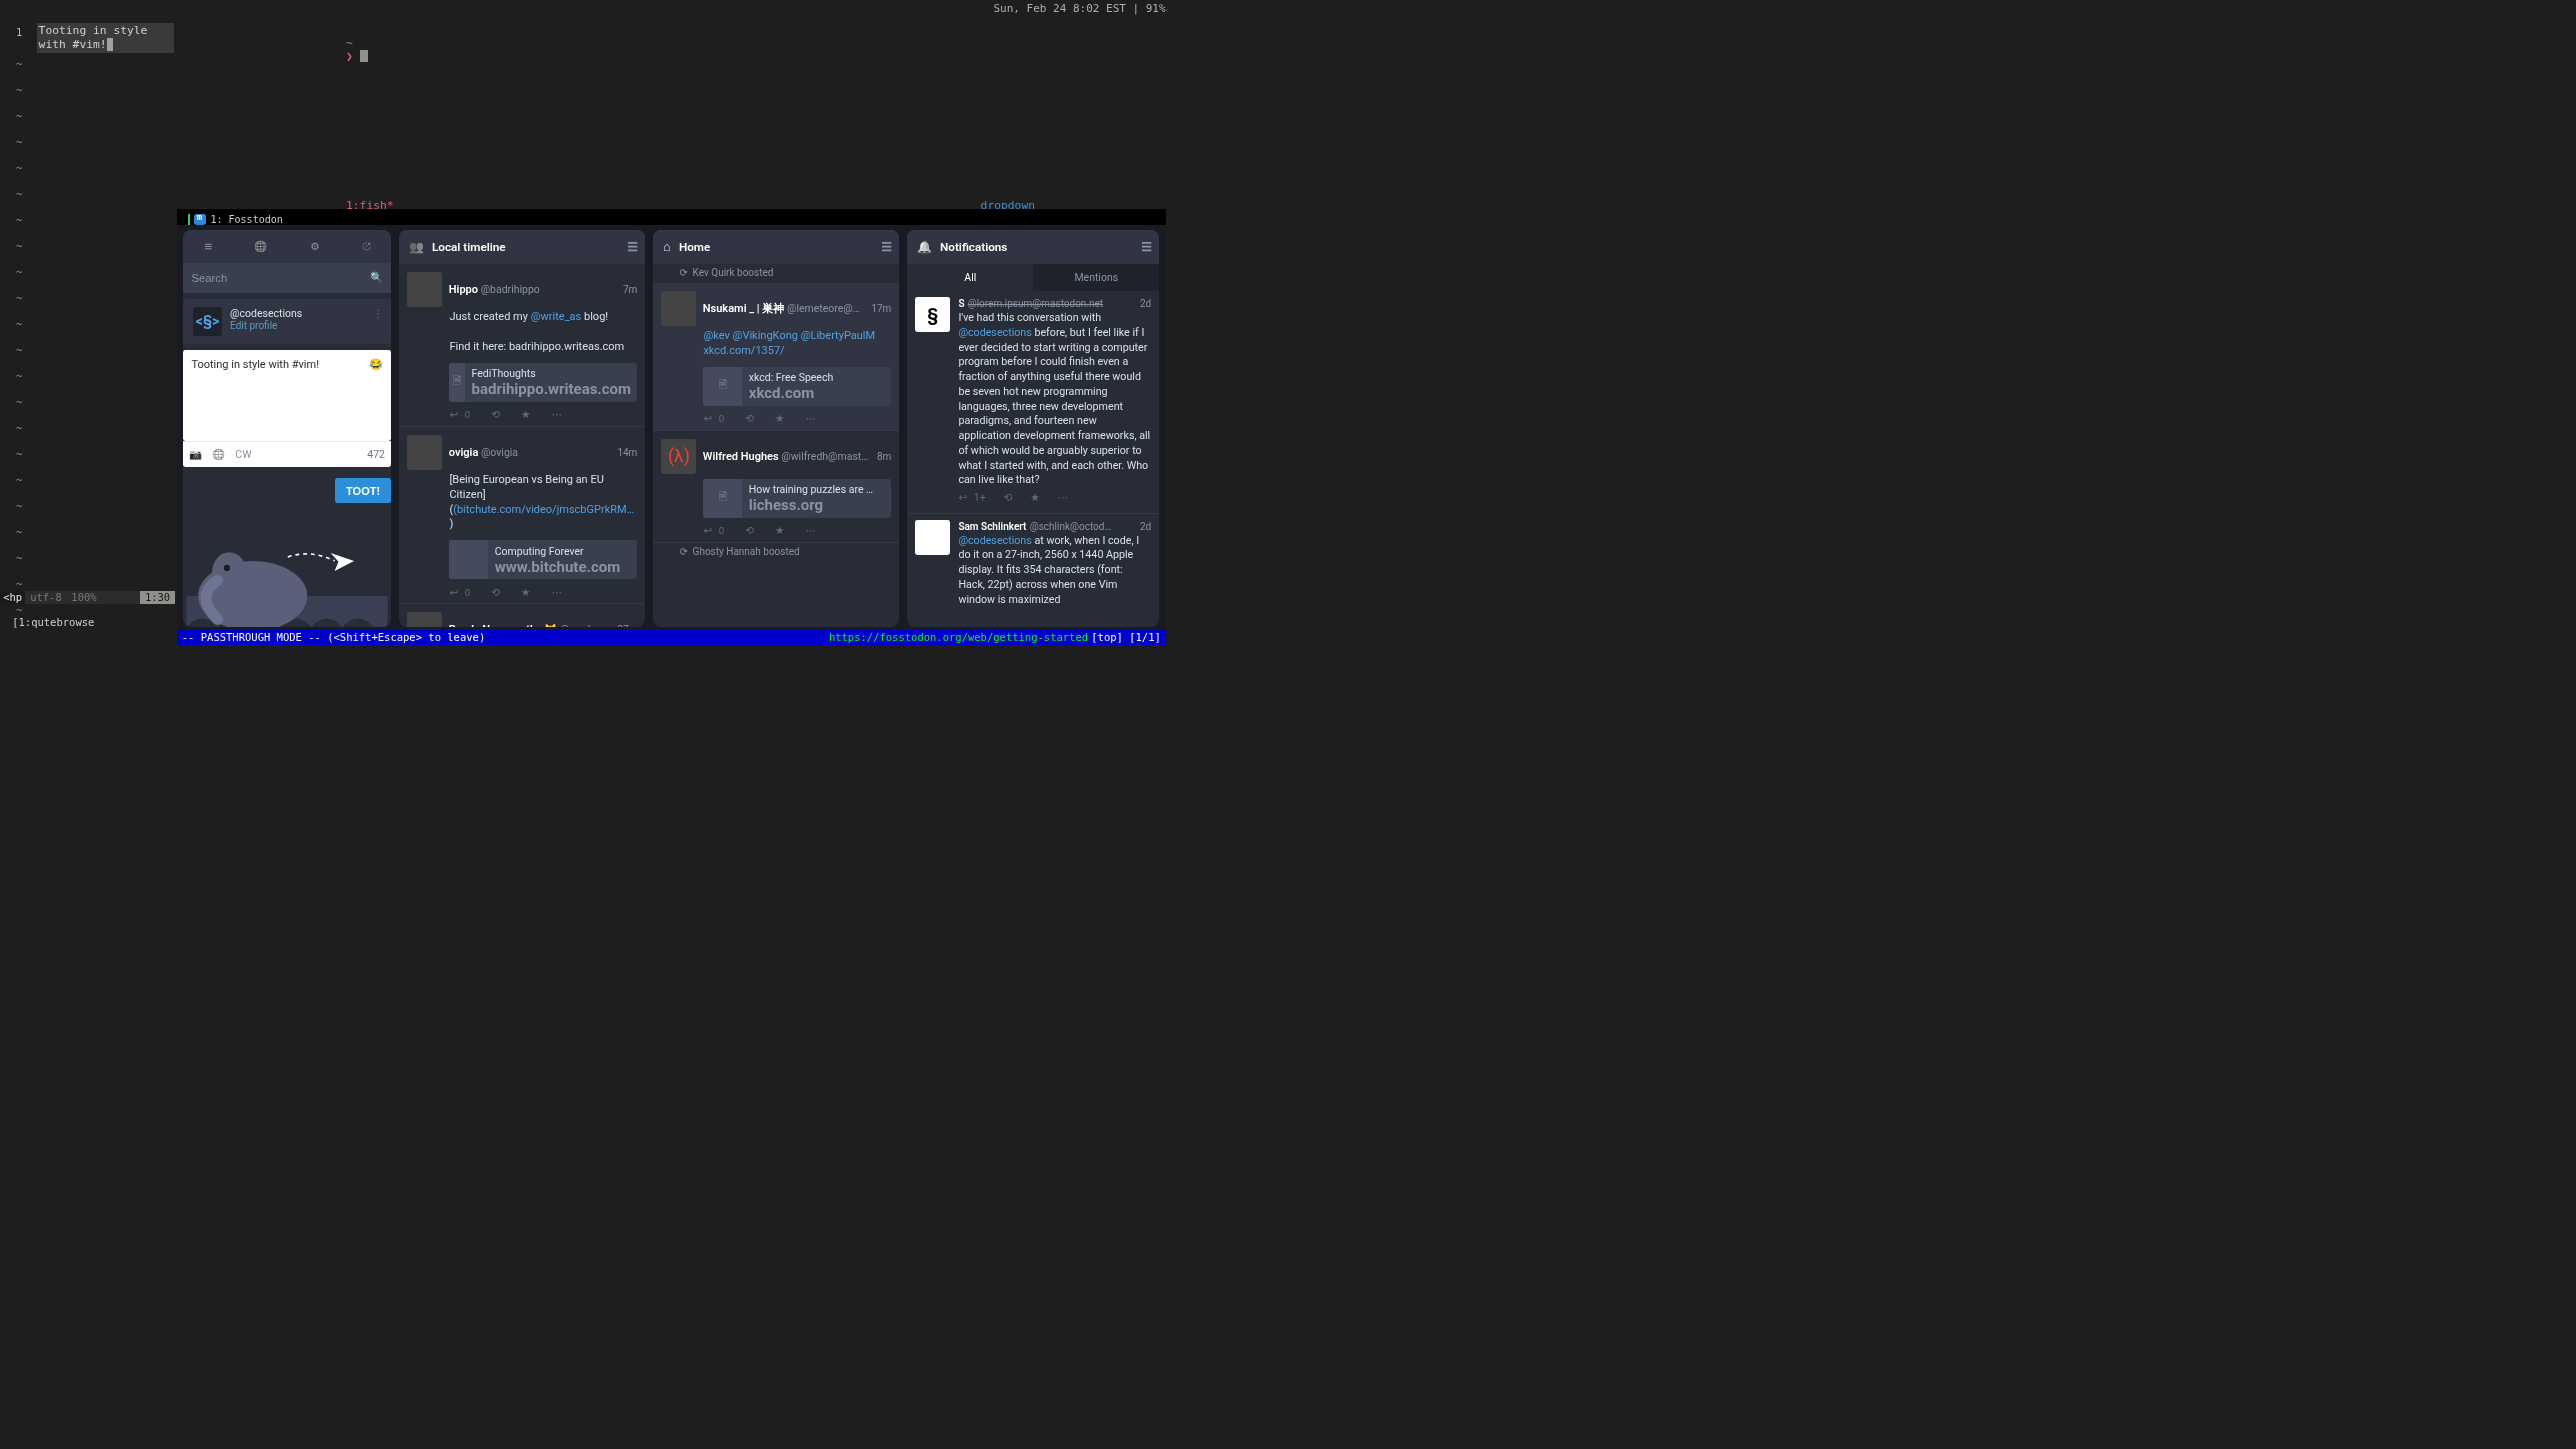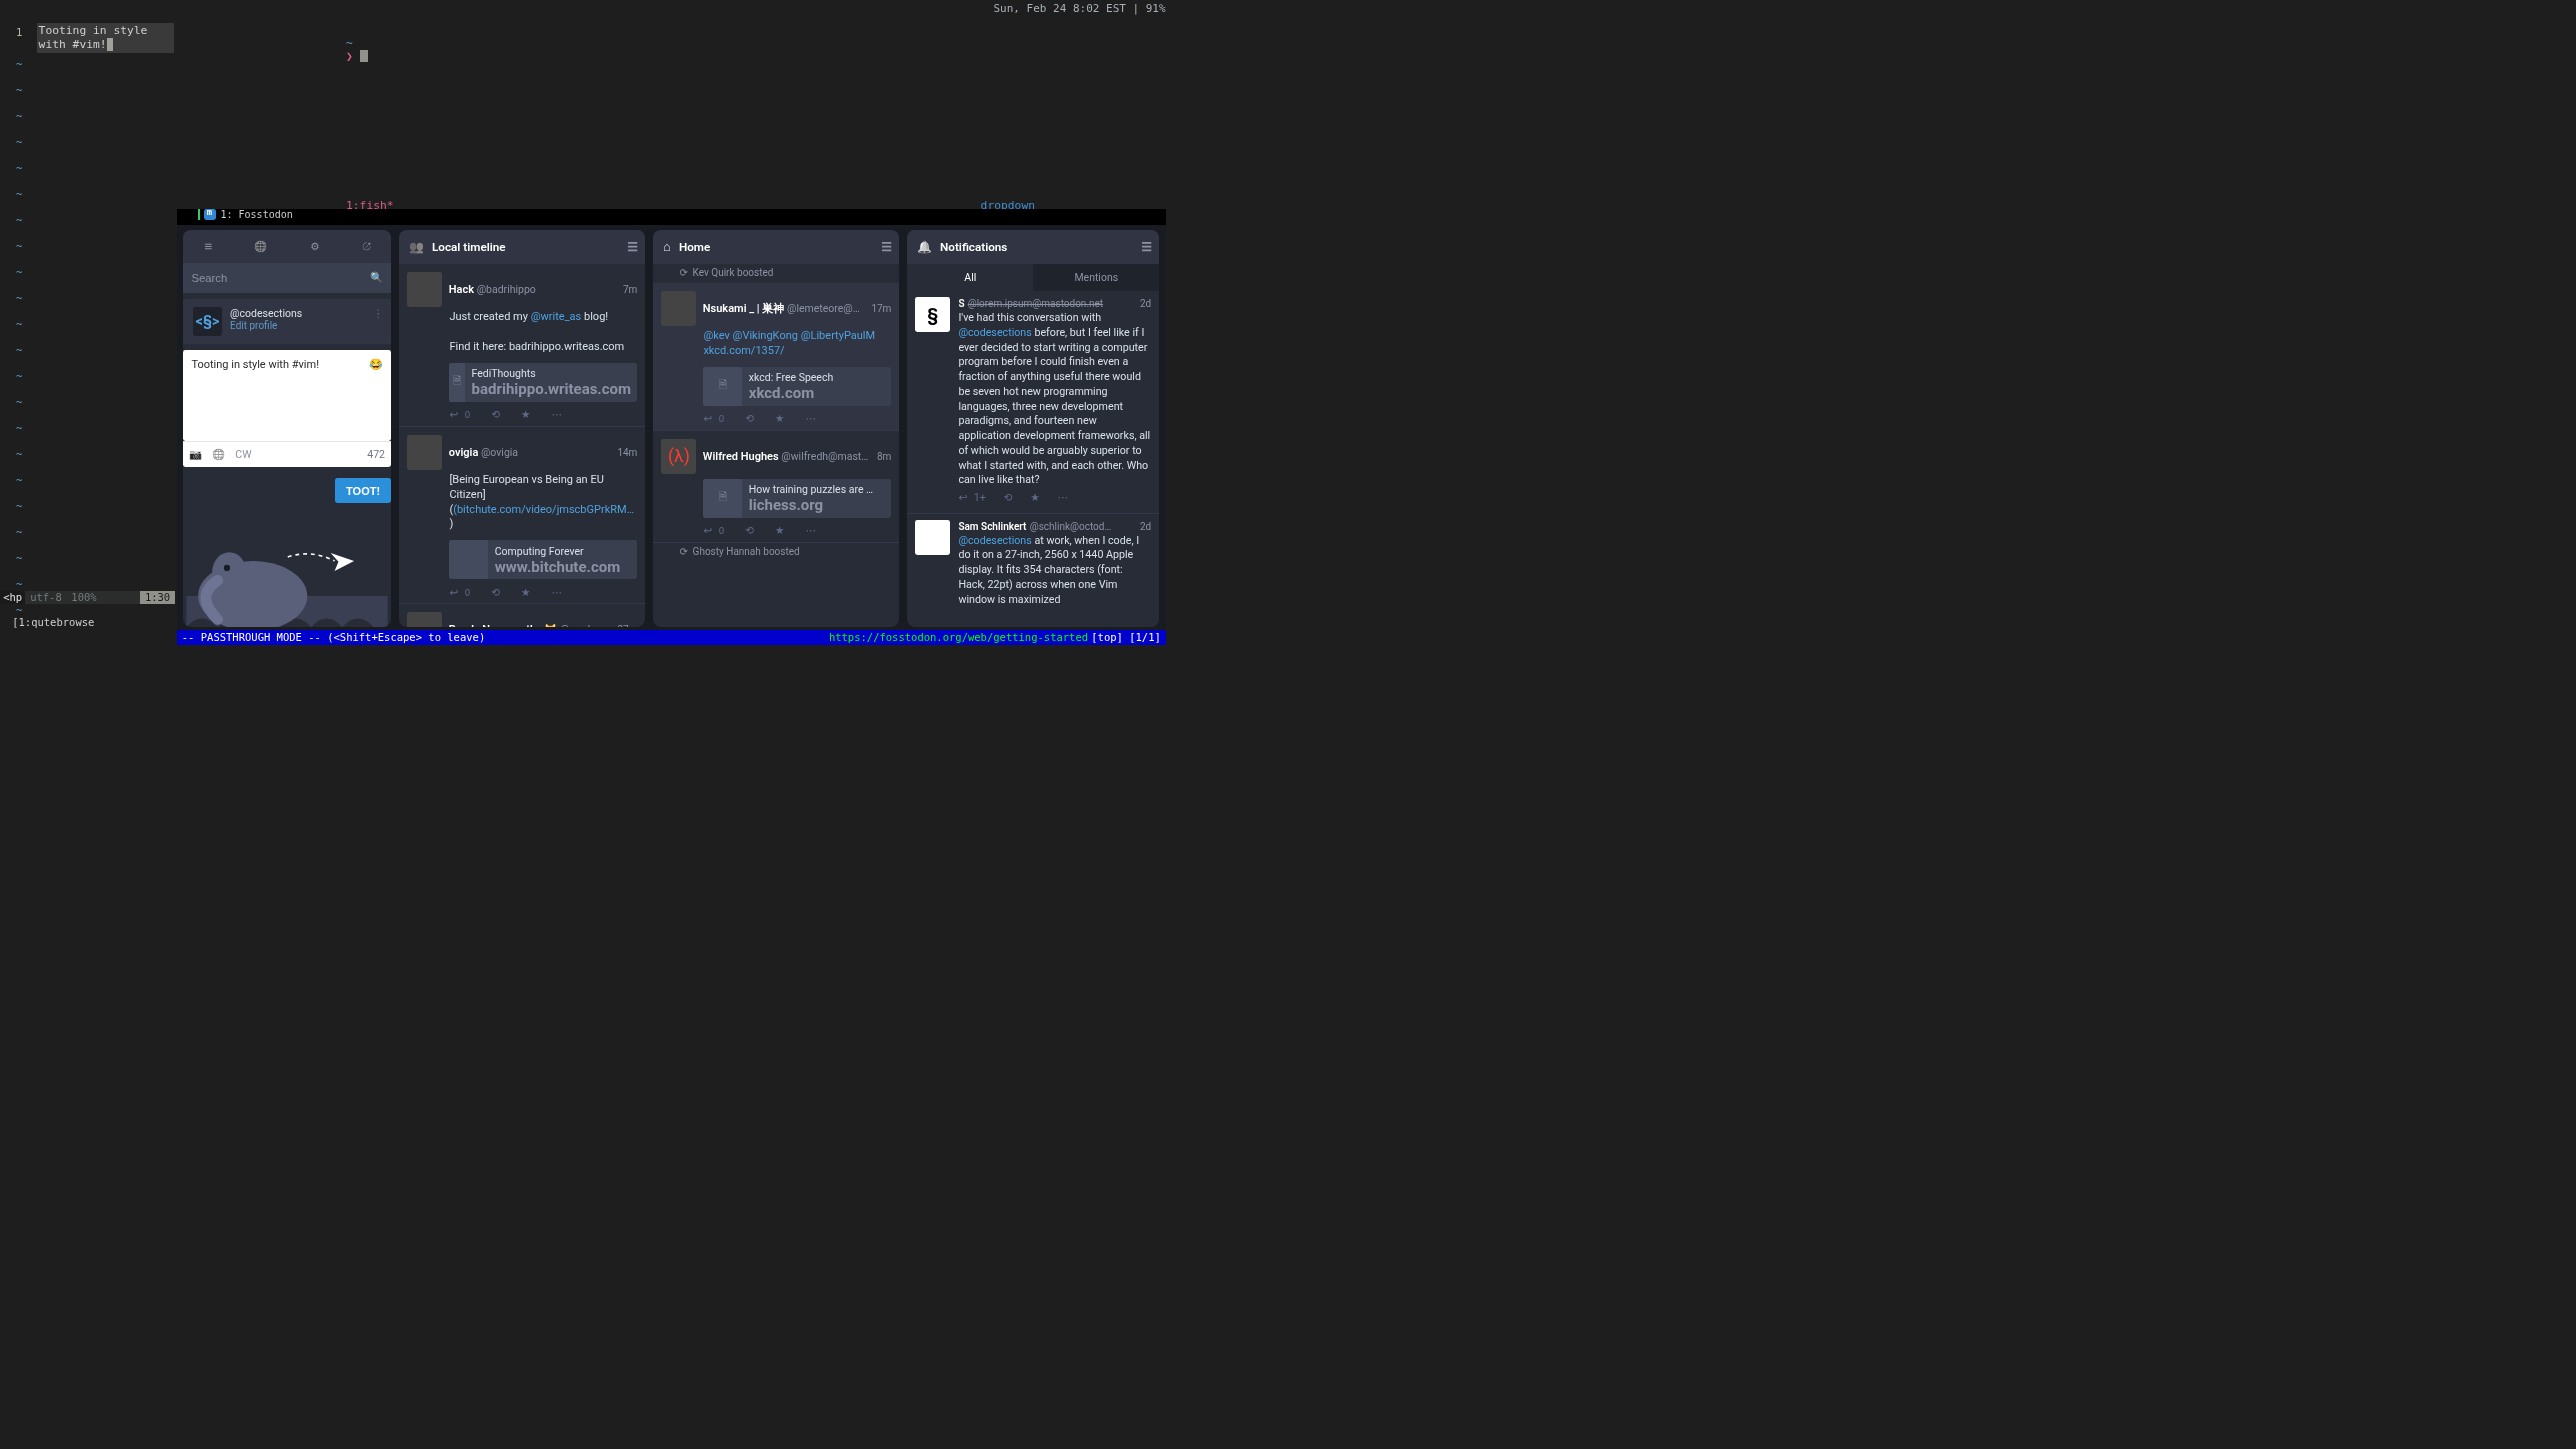--- a/index.html
+++ b/index.html
@@ -56,21 +56,21 @@
   .term2 .prompt{ color:#d75f87; }
   .term2 .cursor{ display:inline-block; width:8px; height:12px; background:#8f918a; vertical-align:-1.6px;}
   .fish-label { position:absolute; left:346px; top:199px; color:#d75f87; font-size:11.3px;}
   .dropdown-label{ position:absolute; right:137px; top:199px; color:#3e8fd0; font-size:11.3px;}
 
   
   .browser {
     position: absolute; left: 177px; top: 209px; right: 6.4px; bottom: 14.5px;
     background: #000;
   }
-  .tabbar { height: 16px; background:#000; color:#cfcfcf; display:flex; align-items:flex-start; padding:0 21px; font-size:10px;}
+  .tabbar { height: 16px; background:#000; color:#cfcfcf; display:flex; align-items:flex-end; padding:0 11px; font-size:10px;}
   .tabbar .active-ind { width:2.4px; height:11.3px; background:#2ecc71; margin-right:4px; }
   .tabbar .mast-ico { width:11.3px; height:11.3px; background:#3088d4; border-radius:2.4px; margin-right:4.8px; position:relative;}
   .tabbar .mast-ico::after{content:"m"; color:#fff; position:absolute; left:2.4px; top:-1.6px; font-size:8.9px; font-weight:bold;}
   .masto {
     position:absolute; left:0; right:0; top:16px; bottom:13px;
     background:#191b22; display:flex; gap:8px; padding:4.8px 6.4px;
     font-family: -apple-system, "Segoe UI", Roboto, Arial, sans-serif;
   }
 
   
@@ -265,21 +265,21 @@
       <div class="col-head">
         <span class="icn i-group"></span>
         <span>Local timeline</span>
         <span class="settings i-sliders"></span>
       </div>
       <div class="col-body">
         <div class="toot">
           <div class="toot-head">
             <div class="ava ava-fox"></div>
             <div class="names">
-              <span class="dn">Hack</span>
+              <span class="dn">Hippo</span>
               <span class="hn">@badrihippo</span>
             </div>
             <span class="age">7m</span>
           </div>
           <div class="toot-body">
             <span>Just created my </span><span class="mention">@write_as</span><span> blog!</span><br><br>
             <span>Find it here: badrihippo.writeas.com</span>
           </div>
           <div class="card">
             <div class="thumb">

